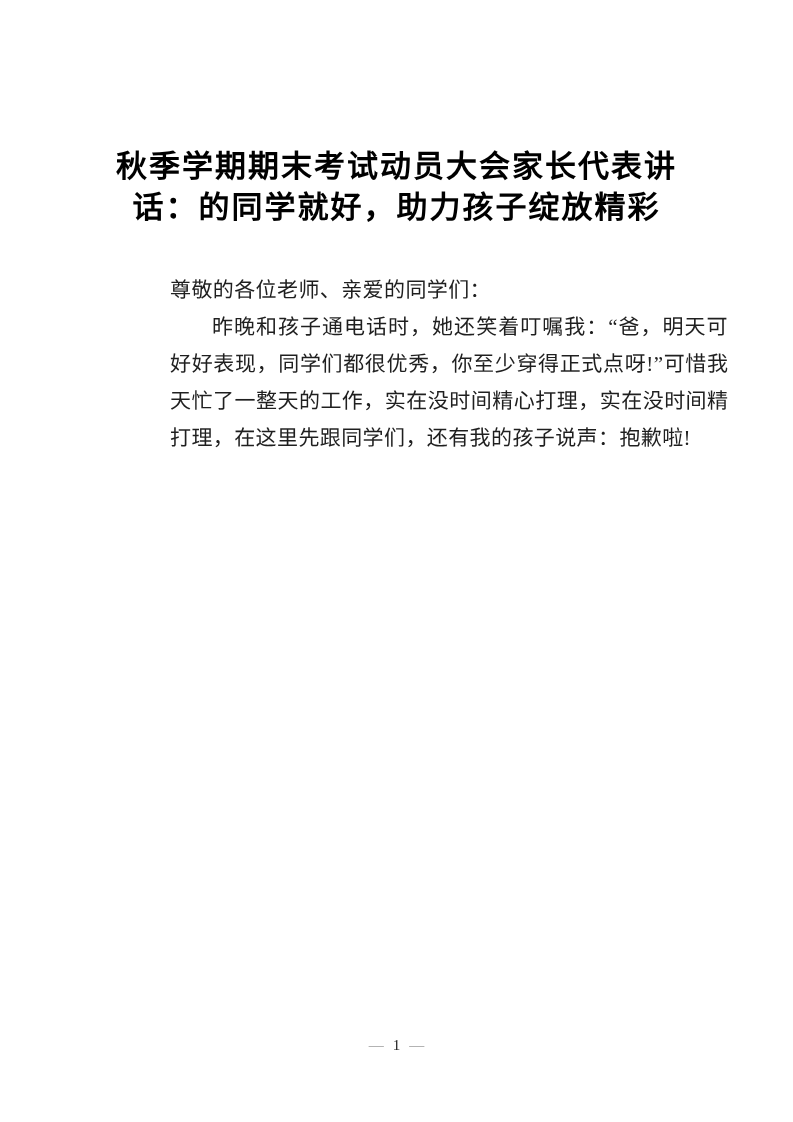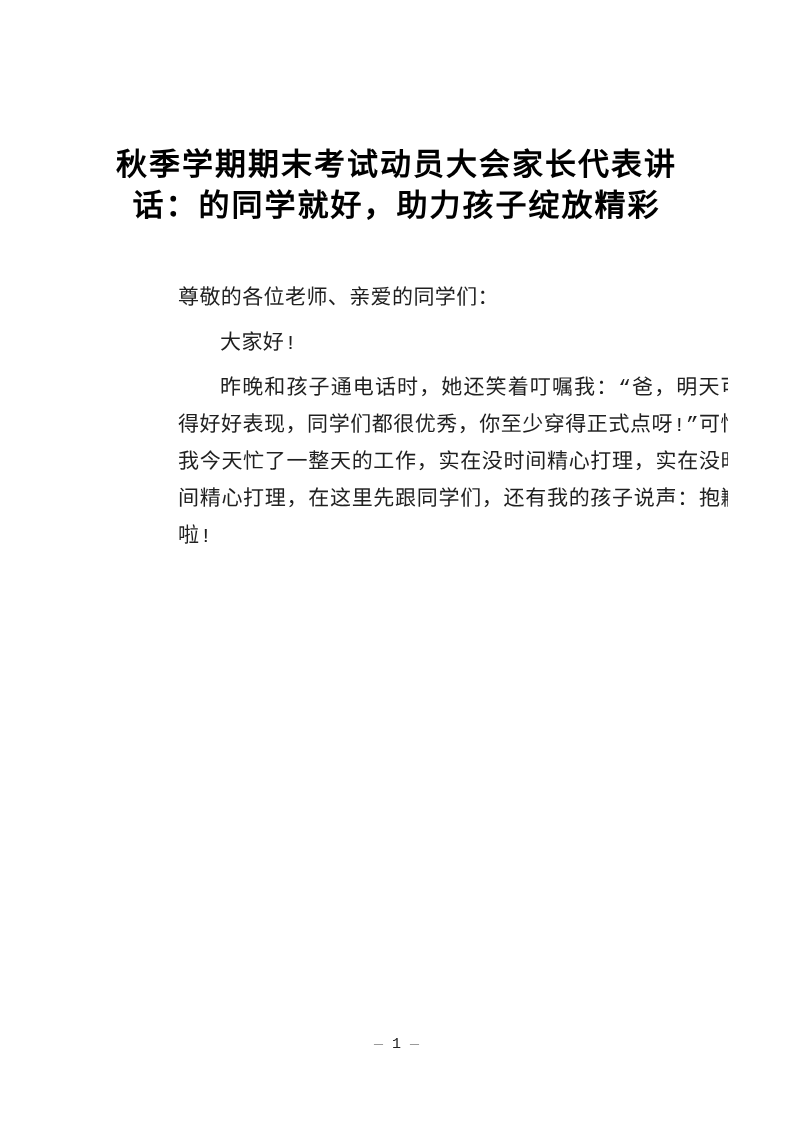--- a/index.html
+++ b/index.html
@@ -8,21 +8,20 @@
     font-family: "Liberation Serif", "DejaVu Serif", serif;
   }
   .page {
     position: relative;
     width: 663px;
     height: 1122px;
     margin: 0 auto;
     background: #ffffff;
     overflow: hidden;
     color: #1a1a1a;
-    font-family: Liberation Mono, monospace;
   }
   .doc-title {
     position: absolute;
     top: 146px;
     left: 0;
     right: 0;
     text-align: center;
     font-weight: 700;
     font-size: 31px;
     line-height: 41px;
@@ -35,21 +34,21 @@
     top: 272px;
     left: 105px;
     width: 580px;
     font-size: 21px;
     line-height: 37px;
     letter-spacing: 0.4px;
     text-align: justify;
     text-justify: inter-ideograph;
     color: #1f1f1f;
   }
-  .doc-body p { margin: 8px; text-indent: 2em; }
+  .doc-body p { margin: 0; text-indent: 2em; }
   .doc-body p.no-indent { text-indent: 0; }
   .page-footer {
     position: absolute;
     top: 1034px;
     left: 0;
     right: 0;
     text-align: center;
     font-size: 15px;
     line-height: 22px;
     color: #1a1a1a;
@@ -62,21 +61,20 @@
 
 <div class="page">
 
   <h1 class="doc-title">
     <span class="title-line">秋季学期期末考试动员大会家长代表讲</span>
     <span class="title-line">话：的同学就好，助力孩子绽放精彩</span>
   </h1>
 
   <div class="doc-body">
     <p class="no-indent">尊敬的各位老师、亲爱的同学们：</p>
-    <p>大家好!</p>
     <p>昨晚和孩子通电话时，她还笑着叮嘱我：“爸，明天可得好好表现，同学们都很优秀，你至少穿得正式点呀!”可惜我今天忙了一整天的工作，实在没时间精心打理，实在没时间精心打理，在这里先跟同学们，还有我的孩子说声：抱歉啦!</p>
   </div>
 
   <div class="page-footer">
     <span class="dash">—</span><span class="num">1</span><span class="dash">—</span>
   </div>
 
 </div>
 
 </body></html>

